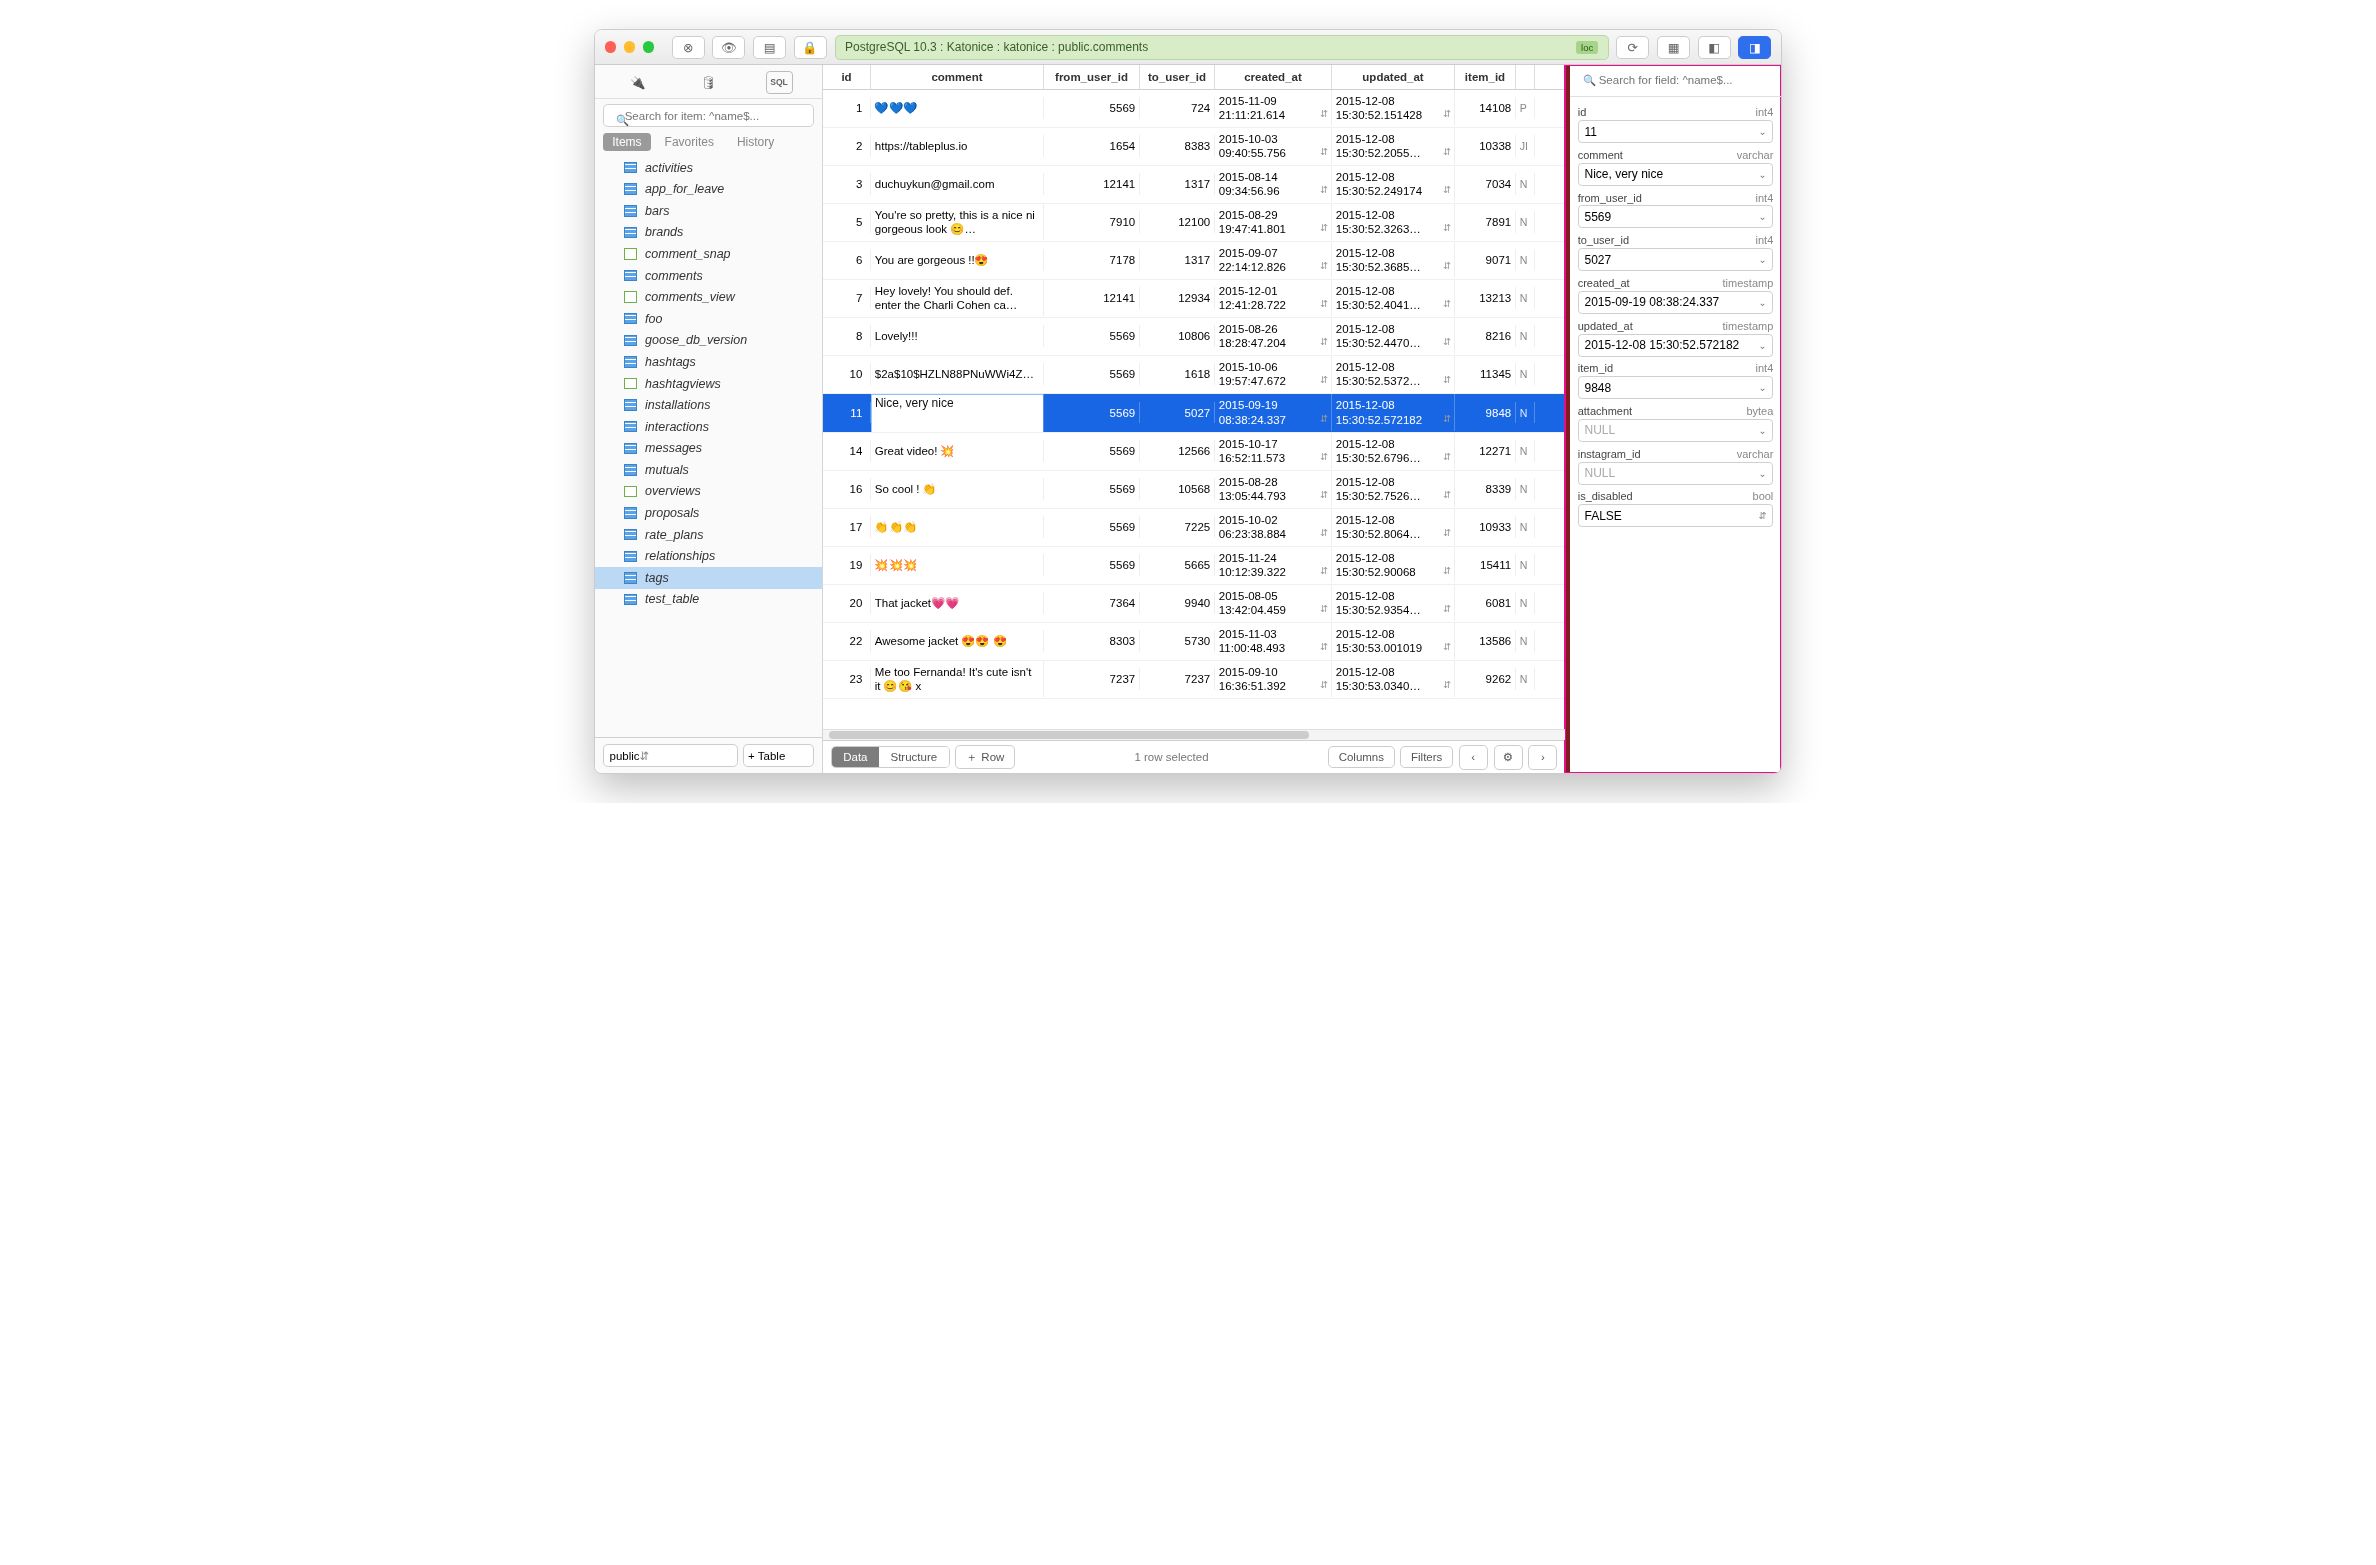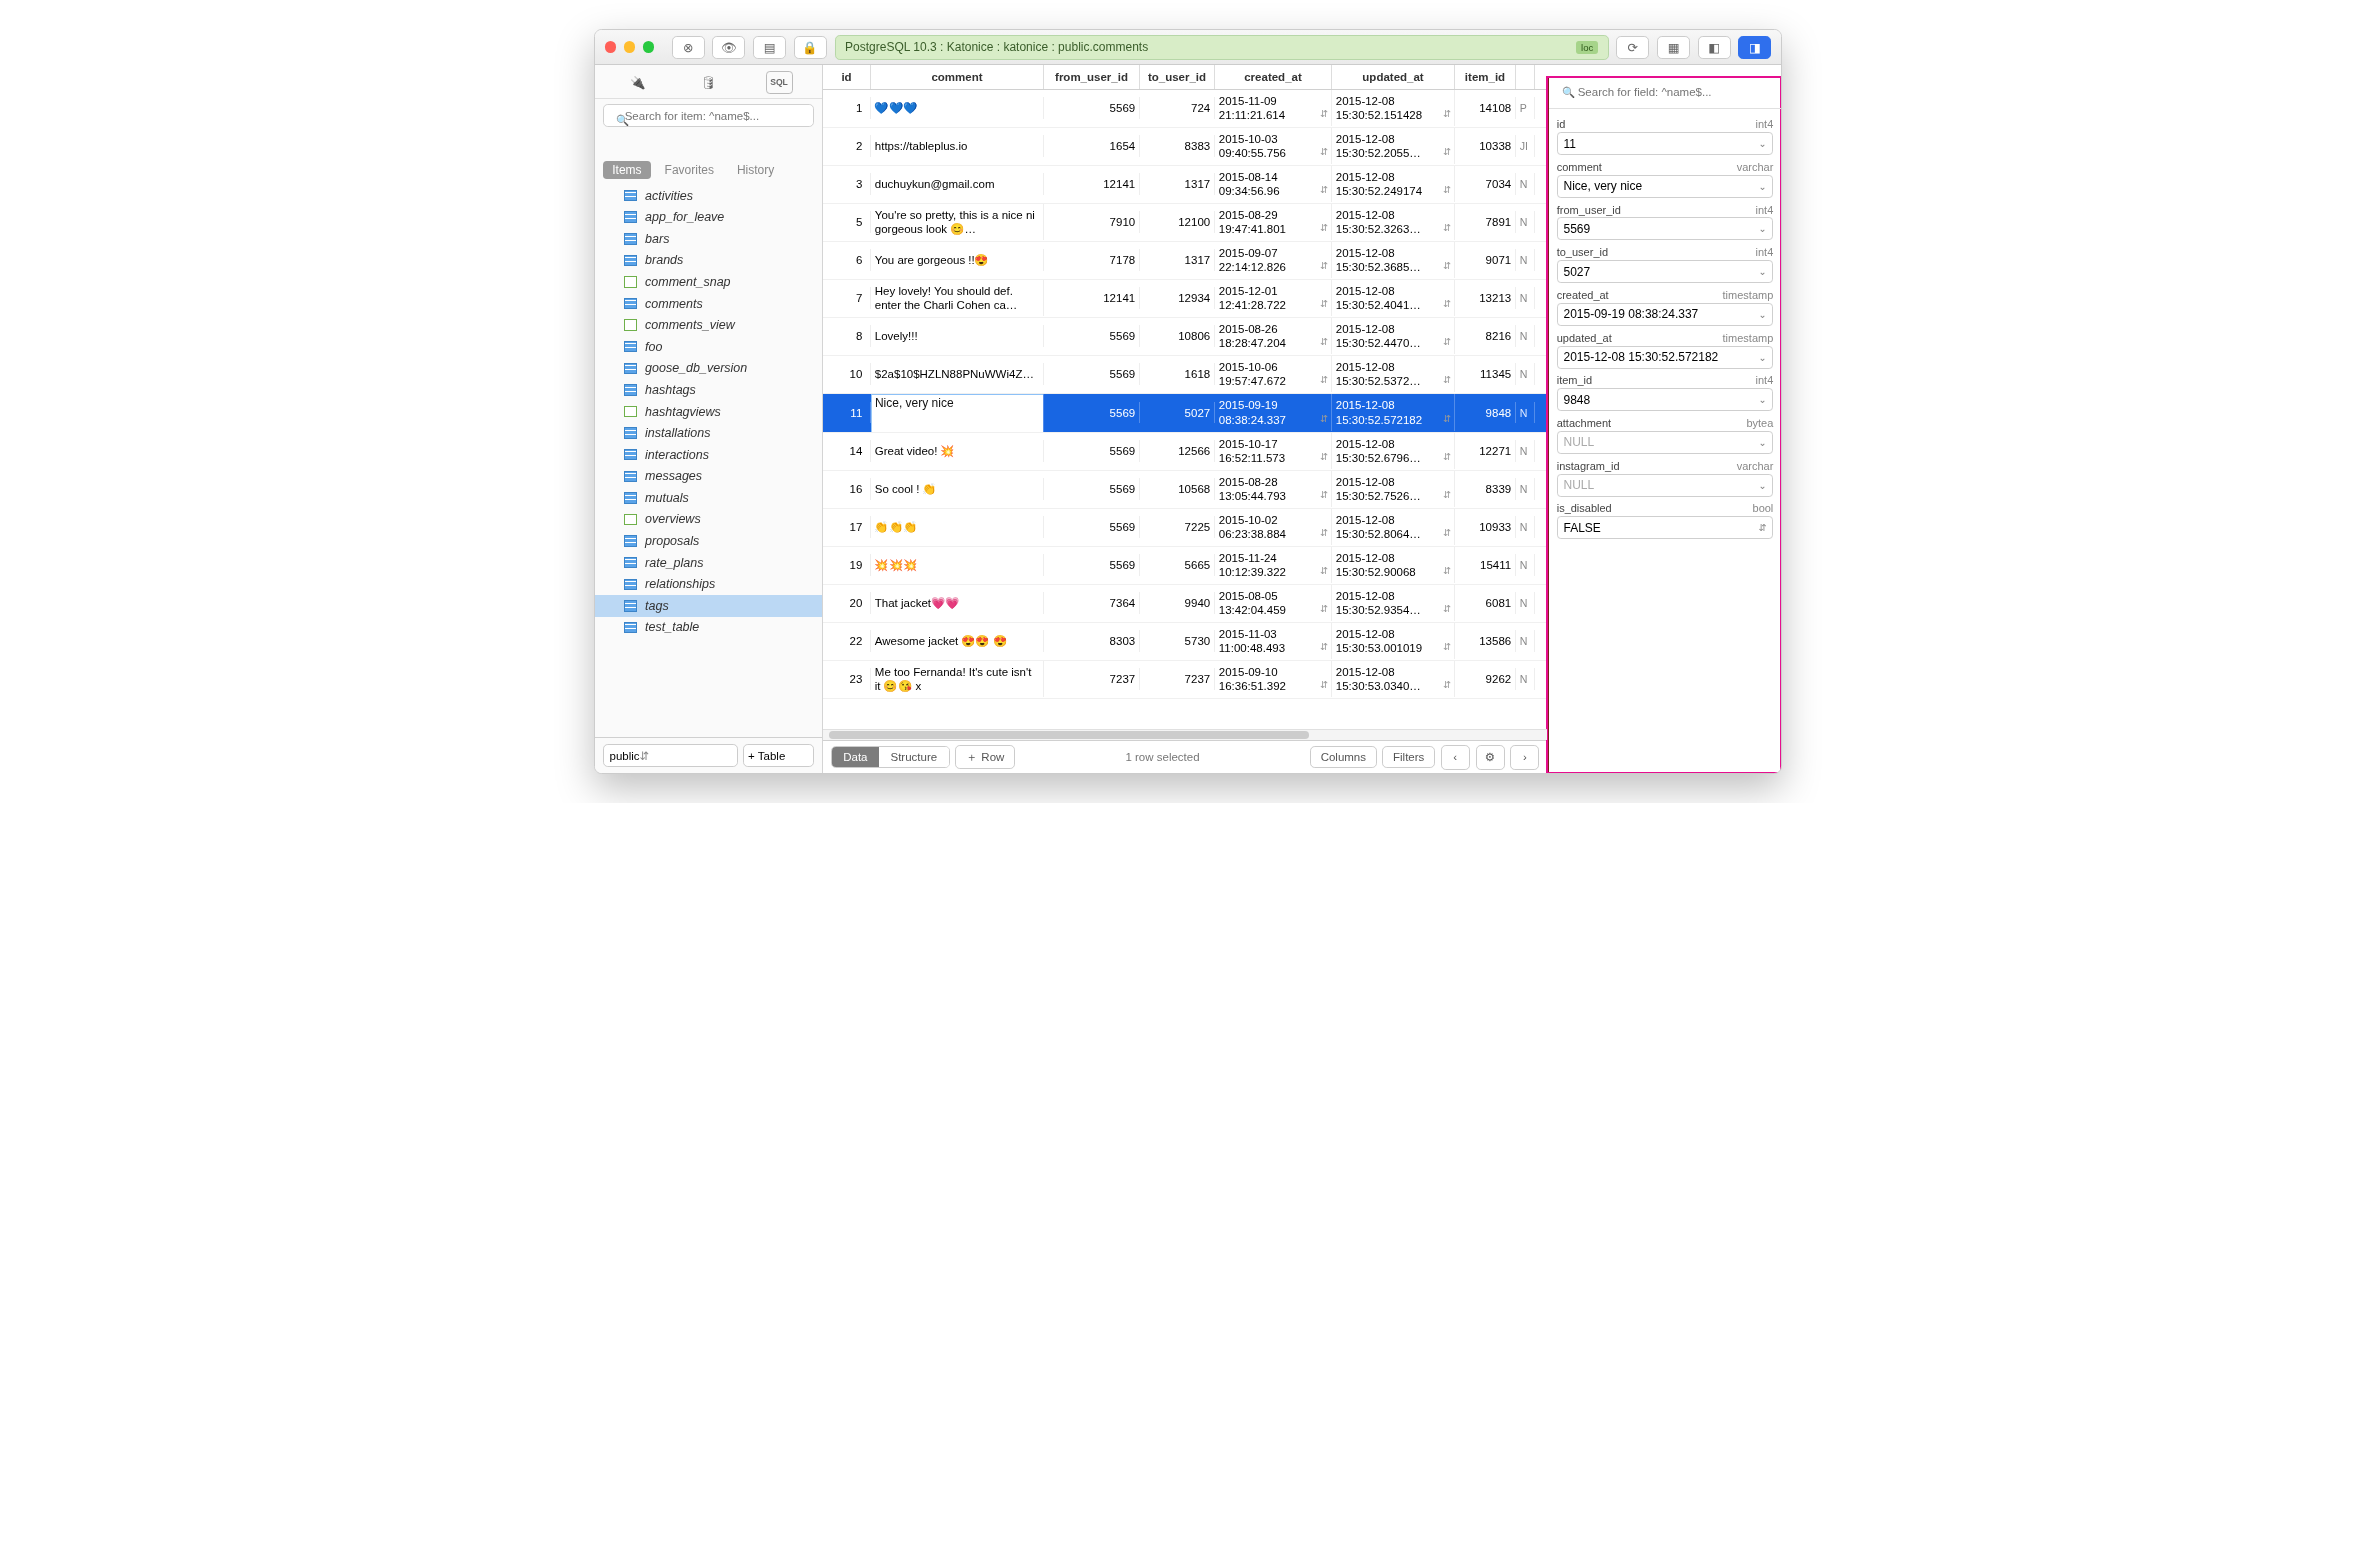--- a/index.html
+++ b/index.html
@@ -34,21 +34,21 @@
 
   
   .body { flex:1; display:flex; overflow:hidden; }
   .sidebar { width:228px; border-right:1px solid #d4d4d4; display:flex; flex-direction:column; background:#fafafa; }
   .sb-top { display:flex; justify-content:space-around; padding:5.8px 7.7px 3.8px; border-bottom:1px solid #e0e0e0; }
   .sb-top .ticon { width:27px; height:23px; border-radius:3.8px; display:flex; align-items:center; justify-content:center; font-size:12.5px; color:#666; }
   .sb-search { margin:5.8px 7.7px; }
   .sb-search input { width:100%; height:23px; border:1px solid #d0d0d0; border-radius:4.8px; padding:8px 21px; font-size:11.5px; color:#333; background:#fff; }
   .sb-search { position:relative; }
   .sb-search::before { content:"🔍"; position:absolute; left:13.4px; top:9.6px; font-size:10.6px; color:#999; }
-  .sb-tabs { display:flex; gap:3.8px; padding:0 7.7px 5.8px; font-size:12px; color:#888; align-items:center;margin-top:28px; }
+  .sb-tabs { display:flex; gap:3.8px; padding:0 7.7px 5.8px; font-size:12px; color:#888; align-items:center; }
   .sb-tab { padding:1.9px 9.6px; border-radius:3.8px; }
   .sb-tab.active { background:#9a9a9a; color:#fff; }
   .sb-list { flex:1; overflow:auto; font-size:12.5px;font-style:italic; }
   .sb-item { display:flex; align-items:center; gap:7.7px; padding:3.8px 9.6px 3.8px 29px; color:#333; }
   .sb-item.sel { background:#BBD8F4; }
   .tbl-ic { width:13.4px; height:11.5px; display:inline-block; }
   .tbl-grid { background: repeating-linear-gradient(0deg,#5aa3e8 0,#5aa3e8 2.9px,#fff 2.9px,#fff 3.8px), repeating-linear-gradient(90deg,#5aa3e8 0,#5aa3e8 5.8px,#fff 5.8px,#fff 6.7px); border:1px solid #3c84c8; }
   .view-ic { width:13.4px; height:11.5px; border:1.4px solid #6fb04a; background:#fff; }
   .sb-bottom { border-top:1px solid #d0d0d0; padding:5.8px 7.7px; display:flex; gap:5.8px; }
   .sb-sel { flex:1; height:23px; border:1px solid #ccc; border-radius:4.8px; font-size:11.5px; padding:0 5.8px; background:#fff; display:flex; align-items:center; }
@@ -93,21 +93,21 @@
   
   .bottombar { height:33px; border-top:1px solid #d0d0d0; display:flex; align-items:center; padding:0 7.7px; gap:5.8px; font-size:11.5px; color:#555; }
   .seg { border:1px solid #ccc; border-radius:4.8px; overflow:hidden; display:flex; }
   .seg .s { padding:3.8px 11.5px; background:#fff; }
   .seg .s.active { background:#7c7c7c; color:#fff; }
   .btn { border:1px solid #ccc; border-radius:4.8px; padding:3.8px 9.6px; background:#fff; display:flex; align-items:center; gap:3.8px; }
   .spacer { flex:1; text-align:center; color:#777; }
   .ibtn { width:29px; height:25px; border:1px solid #ccc; border-radius:4.8px; background:#fff; display:flex; align-items:center; justify-content:center; color:#555; }
 
   
-  .inspector { width:234px; border-left:2px solid #7f1d1d; display:flex; flex-direction:column; outline:2.9px solid #E60E8E; outline-offset:-1.9px;margin-top:12px; }
+  .inspector { width:216px; border-left:5px solid #7f1d1d; display:flex; flex-direction:column; outline:2.9px solid #E60E8E; outline-offset:-1.9px; }
   .insp-search { padding:4.8px 7.7px; border-bottom:1px solid #e0e0e0; position:relative; }
   .insp-search::before { content:"🔍"; position:absolute; left:13.4px; top:8.6px; font-size:10.6px; color:#999; }
   .insp-search input { width:100%; height:21px; border:none; padding:0 3.8px 0 21px; font-size:11.5px; }
   .insp-fields { flex:1; overflow:auto; padding:3.8px 7.7px; }
   .flabel { display:flex; justify-content:space-between; font-size:11px; color:#444; margin-top:5.8px; }
   .ftype { color:#888; }
   .fval { margin-top:1.9px; border:1px solid #cfcfcf; border-radius:3.8px; height:23px; display:flex; align-items:center; padding:0 5.8px; font-size:12px; justify-content:space-between; background:#fff; }
   .fval .dd { color:#888; font-size:9.6px; }
   .fval.null { color:#aaa; }
 </style>

